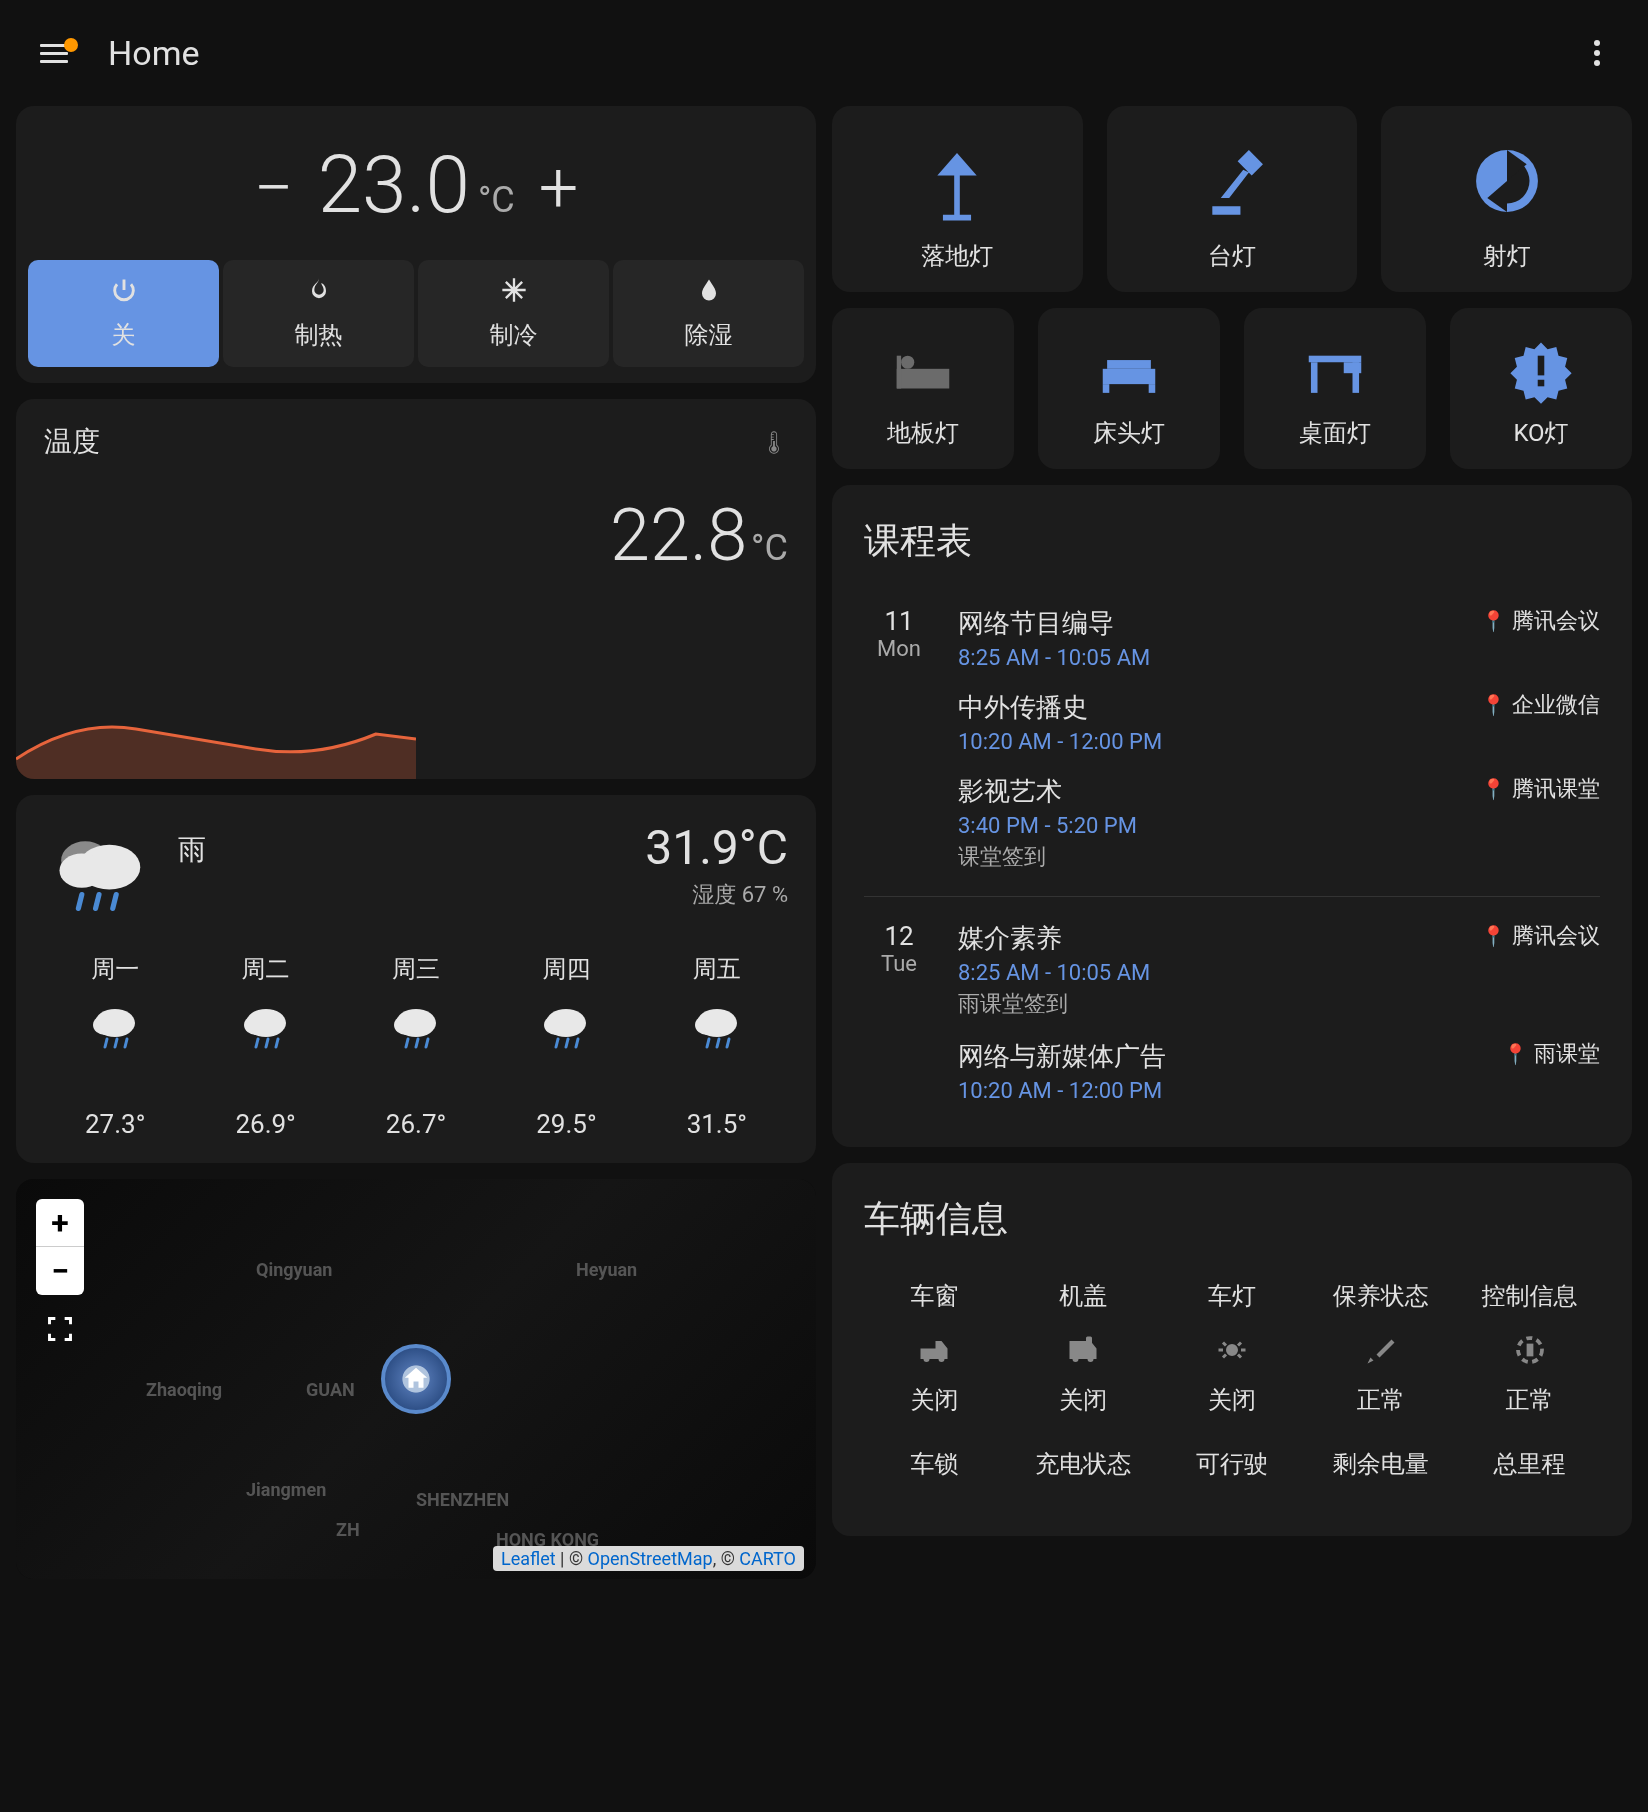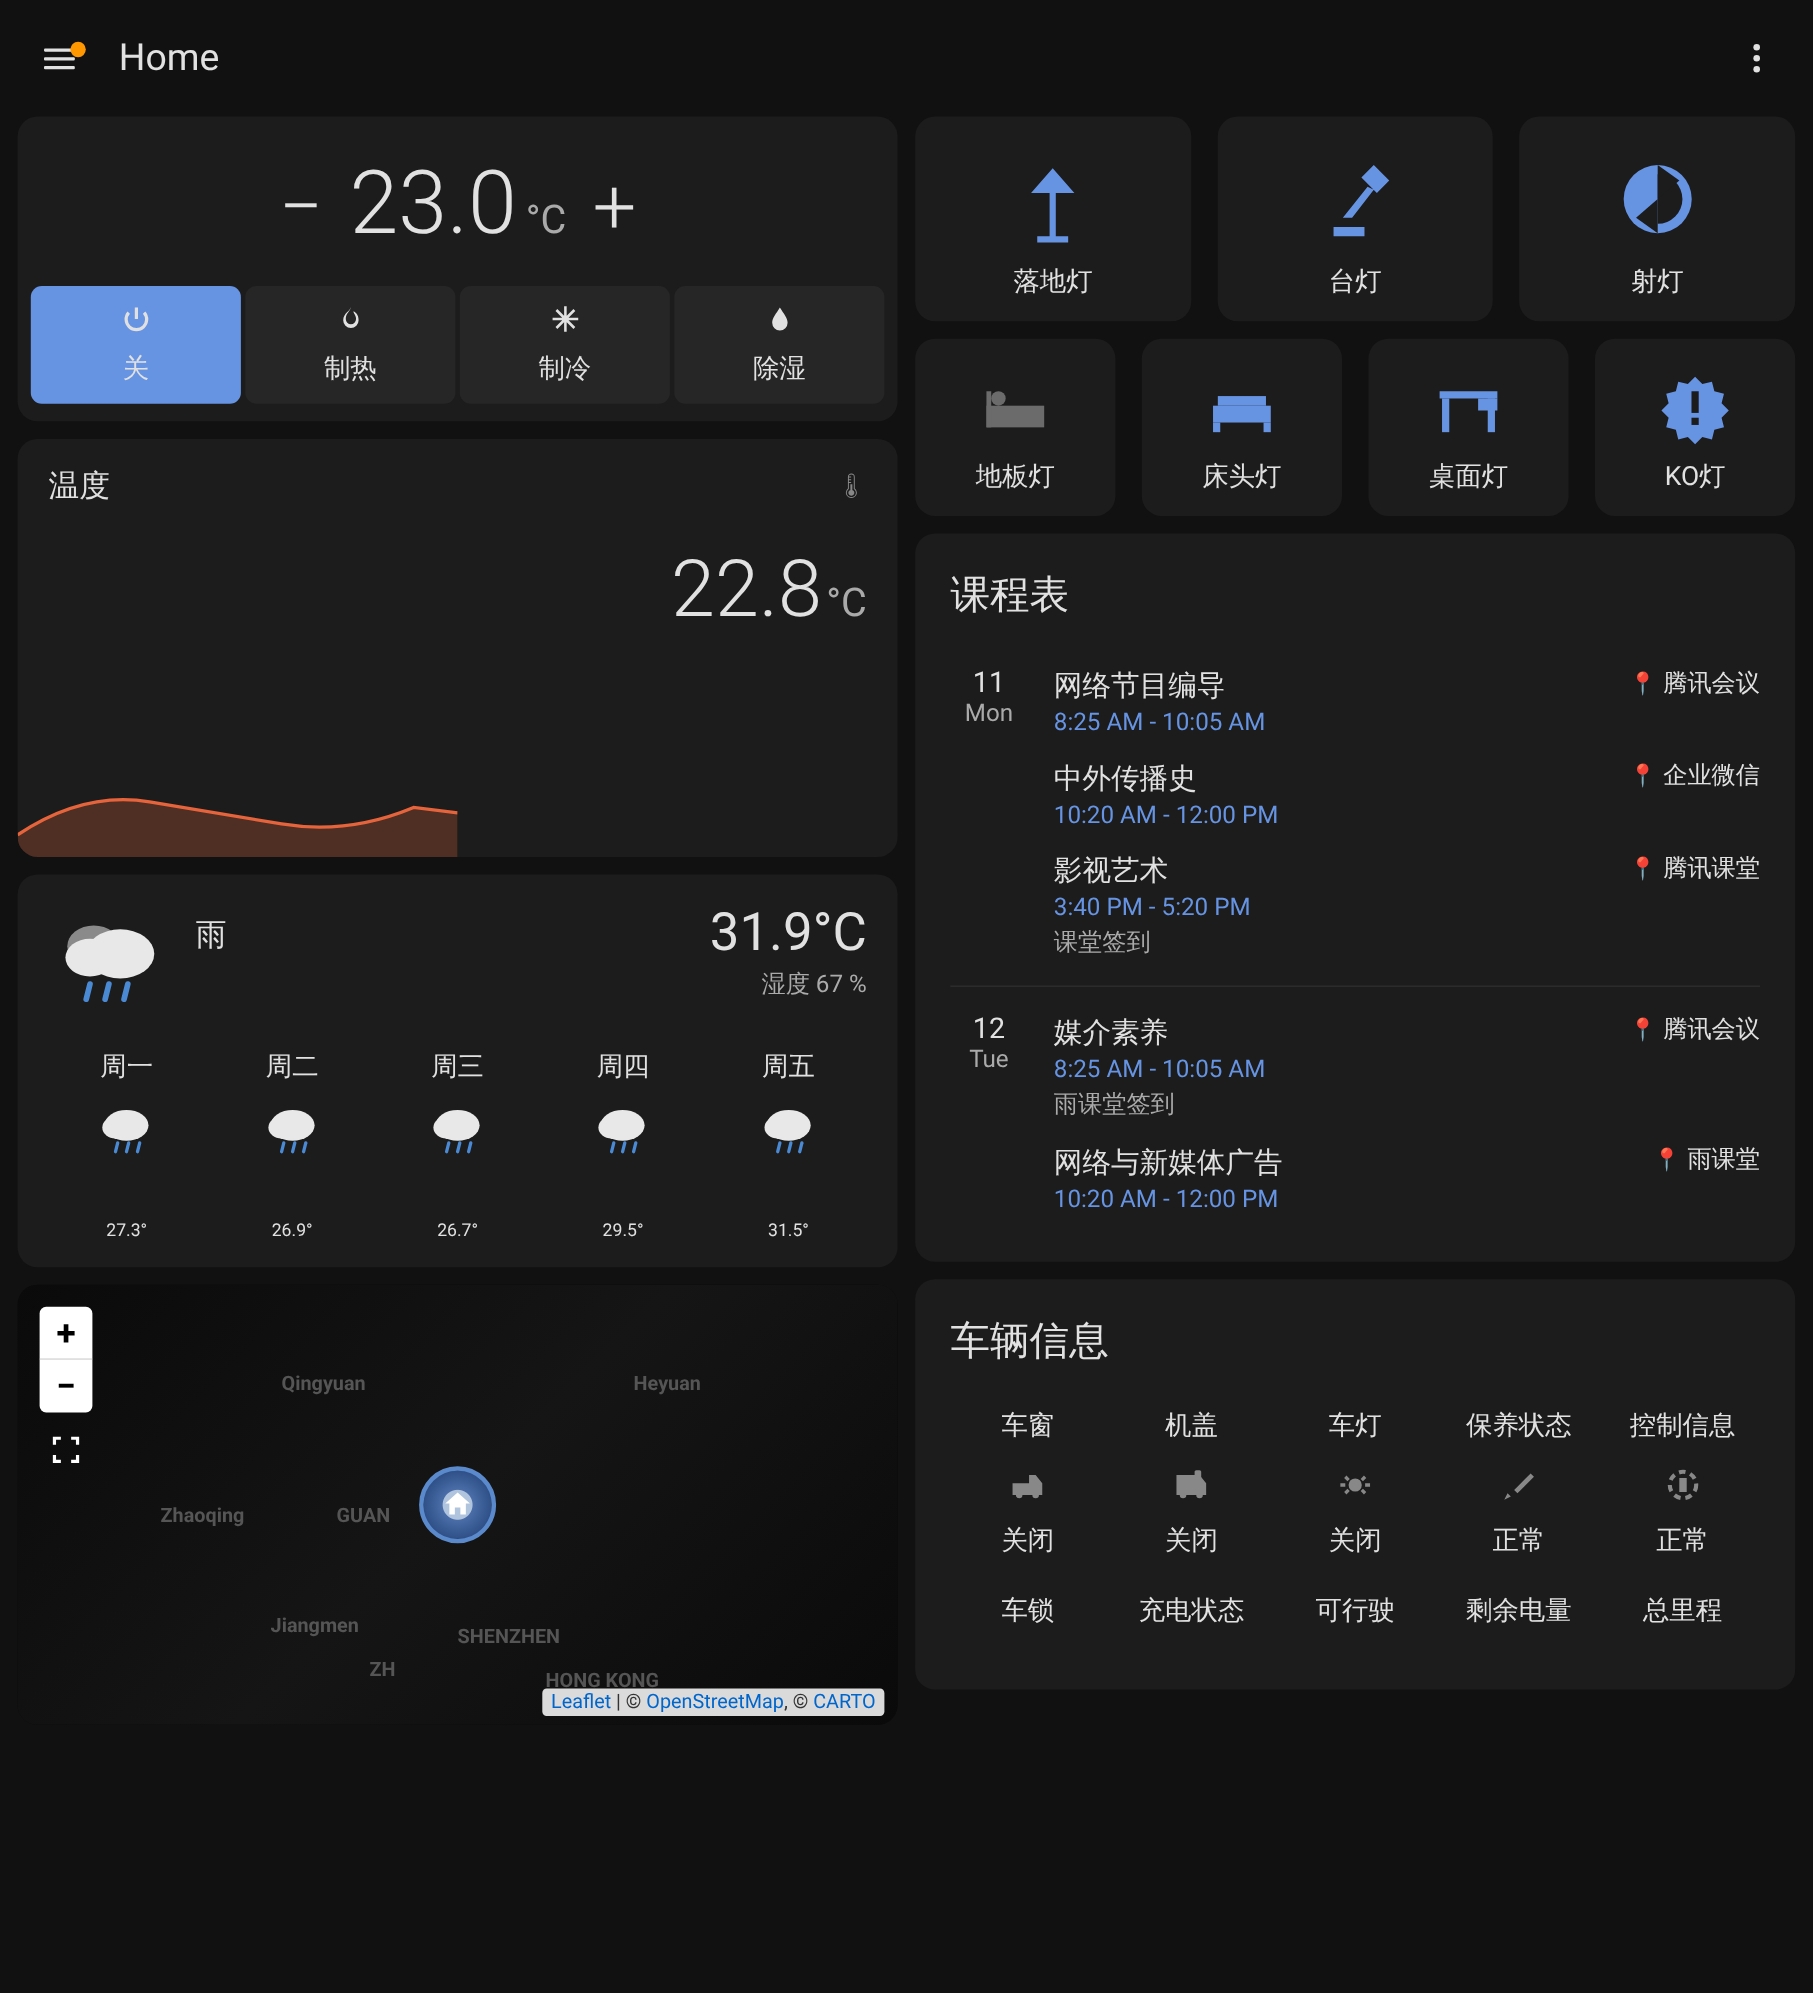--- a/index.html
+++ b/index.html
@@ -77,21 +77,21 @@
 .weather-icon-lg { width: 110px; height: 110px; }
 .weather-text { flex: 1; display: flex; justify-content: space-between; align-items: flex-start; }
 .weather-cond { font-size: 28px; padding-top: 12px; }
 .weather-temp-block { text-align: right; }
 .weather-temp { font-size: 48px; }
 .weather-hum { font-size: 22px; color: #aaa; margin-top: 4px; }
 .forecast { display: flex; justify-content: space-between; gap: 8px; }
 .fc-day { text-align: center; flex: 1; }
 .fc-label { font-size: 24px; margin-bottom: 12px; }
 .fc-icon { width: 64px; height: 64px; margin: 0 auto 12px auto; }
-.fc-temp { font-size: 16px; margin-top: 48px; }
+.fc-temp { font-size: 26px; margin-top: 48px; }
 
 
 .map-card { position: relative; height: 400px; background: #0a0a0a; border-radius: 18px; overflow: hidden; }
 .map-surface { position: absolute; inset: 0; background: linear-gradient(135deg, #0a0a0a 0%, #151515 50%, #0a0a0a 100%); }
 .map-label { position: absolute; color: #555; font-size: 18px; font-weight: 700; }
 .zoom-ctrl { position: absolute; top: 20px; left: 20px; background: #fff; border-radius: 6px; overflow: hidden; }
 .zoom-btn { width: 48px; height: 48px; display: flex; align-items: center; justify-content: center; font-size: 32px; color: #000; cursor: pointer; border-bottom: 1px solid #ccc; font-weight: bold; }
 .zoom-btn:last-child { border-bottom: none; }
 .fullscreen-btn { position: absolute; top: 130px; left: 24px; width: 40px; height: 40px; display: flex; align-items: center; justify-content: center; color: #fff; font-size: 28px; cursor: pointer; }
 .map-marker { position: absolute; top: 50%; left: 50%; transform: translate(-50%, -50%); width: 70px; height: 70px; background: radial-gradient(circle, #b0c4de 30%, #4a6da8 32%, #1a3a6e 100%); border-radius: 50%; border: 4px solid #5a8acc; display: flex; align-items: center; justify-content: center; }

